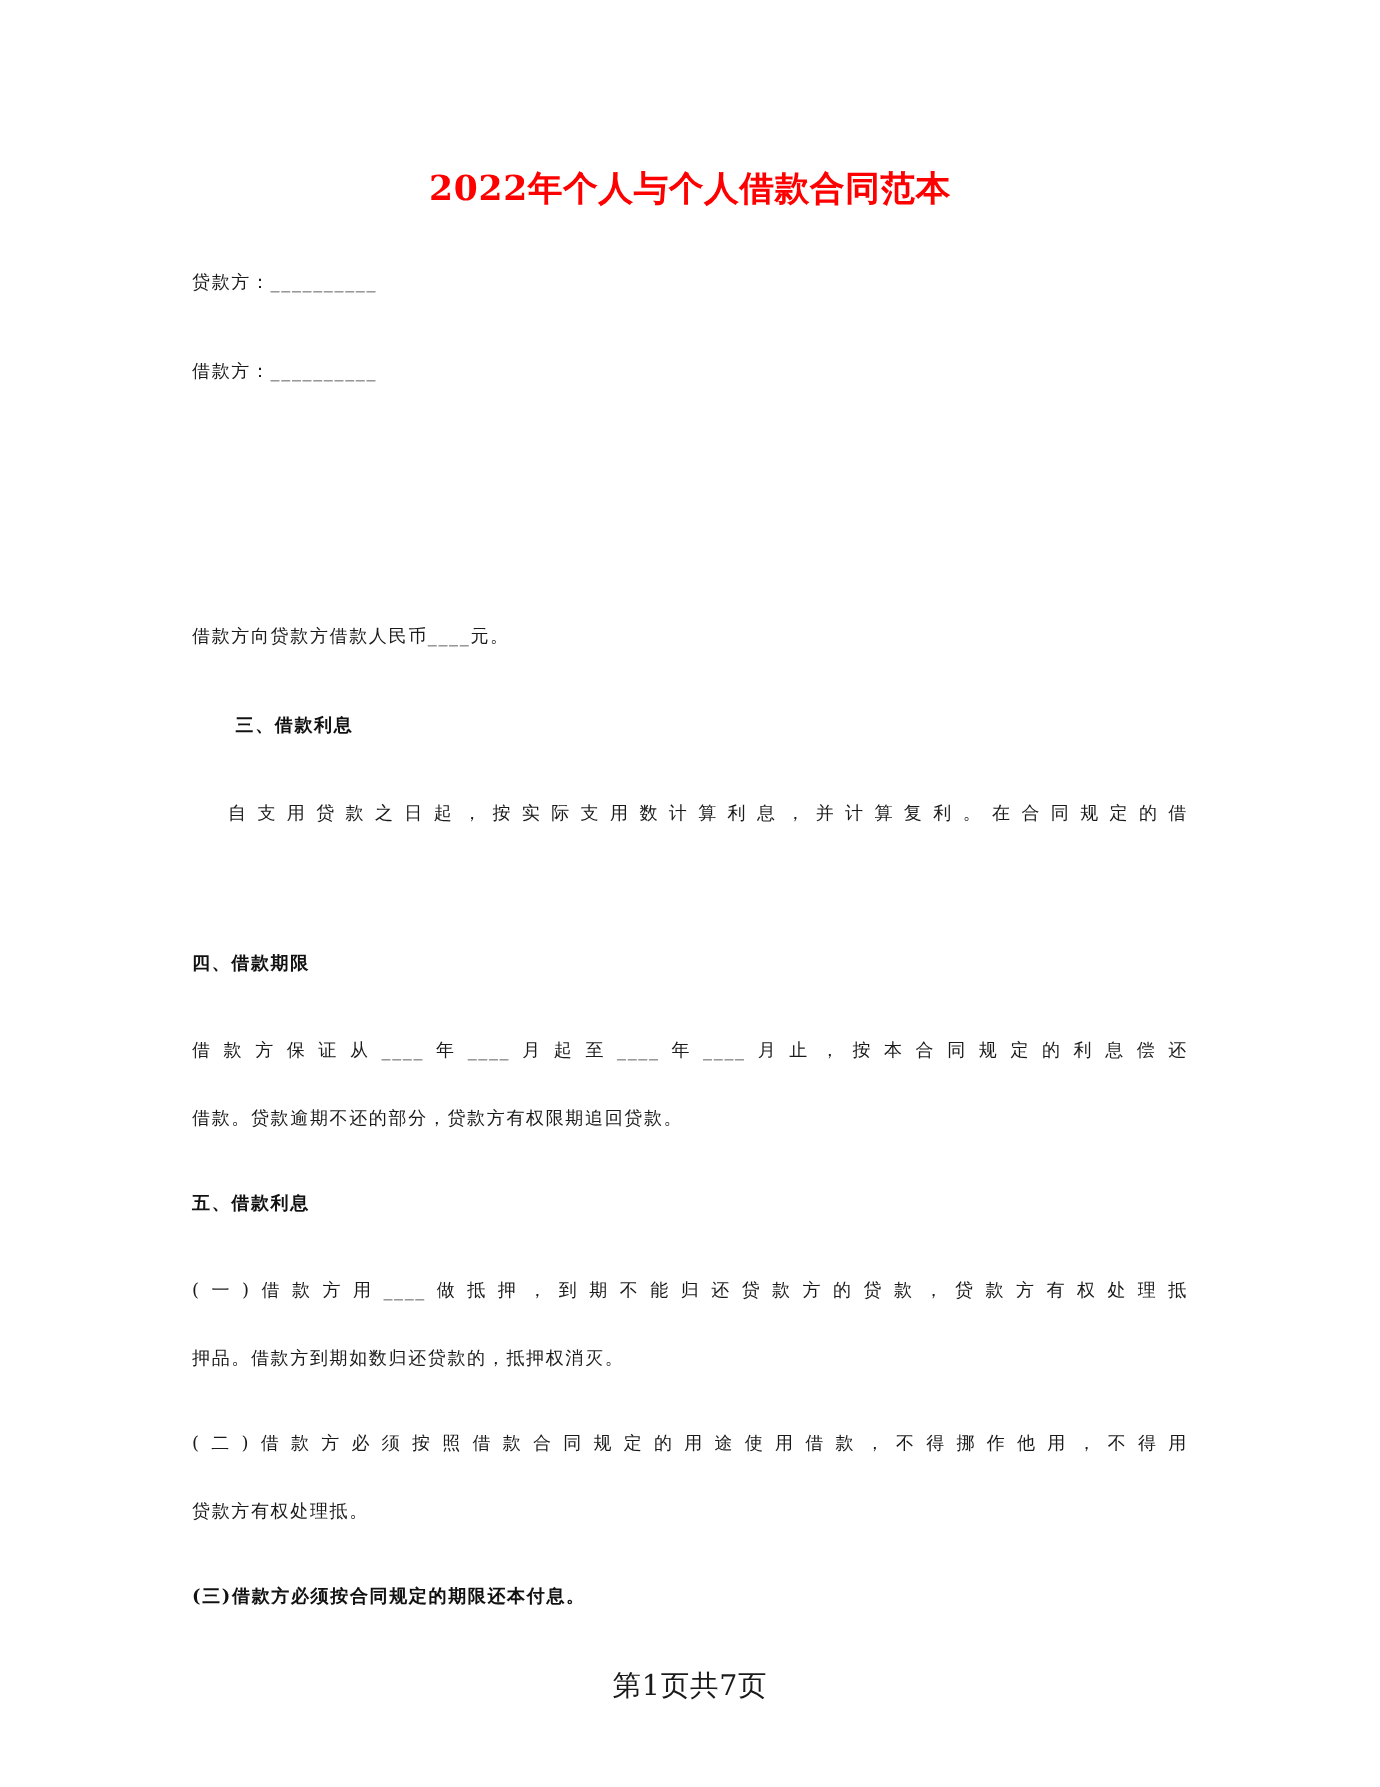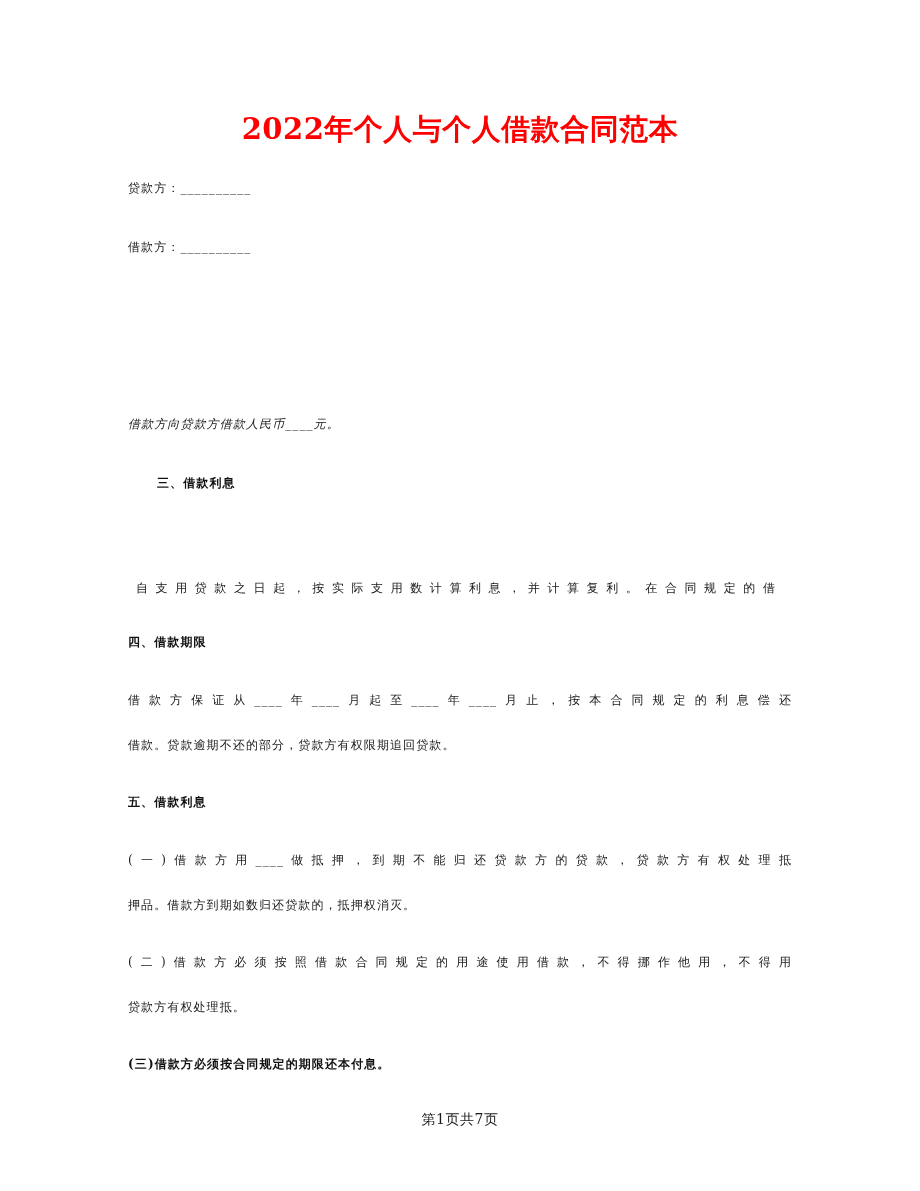--- a/index.html
+++ b/index.html
@@ -20,21 +20,21 @@
       left: 0; top: 0;
       width: 920px;
       height: 1191px;
     }
     .title {
       position: absolute;
       left: 0;
       width: 920px;
       top: 110px;
       text-align: center;
-      font-size: 29px;
+      font-size: 23px;
       font-weight: bold;
       color: #ff0000;
       letter-spacing: 0.5px;
     }
     .line {
       position: absolute;
       left: 128px;
       width: 670px;
       font-size: 12px;
       line-height: 24px;
@@ -48,21 +48,21 @@
     .justify {
       text-align: justify;
       text-align-last: justify;
     }
     .footer {
       position: absolute;
       left: 0;
       width: 920px;
       top: 1111px;
       text-align: center;
-      font-size: 14px;
+      font-size: 19px;
       color: #1a1a1a;
       letter-spacing: 0.5px;
     }
   </style>
 </head>
 <body>
 
 <div class="page">
 
   <div class="title">2022年个人与个人借款合同范本</div>
@@ -70,25 +70,25 @@
   <div class="line" style="top:176px;">
     <span>贷款方：</span><span>__________</span>
   </div>
 
   <div class="line" style="top:235px;">
     <span>借款方：</span><span>__________</span>
   </div>
 
 
 
-  <div class="line" style="top:412px;font-style:italic;">借款方向贷款方借款人民币____元。</div>
+  <div class="line" style="top:412px;">借款方向贷款方借款人民币____元。</div>
 
   <div class="line heading" style="top:471px;margin-left:29px;">三、借款利息</div>
 
-  <div class="line justify" style="top:530px; left:112px; width:664px; text-indent:2em;margin-top:46px;">自支用贷款之日起，按实际支用数计算利息，并计算复利。在合同规定的借</div>
+  <div class="line justify" style="top:530px; left:128px; width:664px; text-indent:2em;">自支用贷款之日起，按实际支用数计算利息，并计算复利。在合同规定的借</div>
 
   <div class="line heading" style="top:630px;">四、借款期限</div>
 
   <div class="line justify" style="top:688px; left:128px; width:664px;">借款方保证从____年____月起至____年____月止，按本合同规定的利息偿还</div>
   <div class="line" style="top:733px;">借款。贷款逾期不还的部分，贷款方有权限期追回贷款。</div>
 
   <div class="line heading" style="top:790px;">五、借款利息</div>
 
   <div class="line justify" style="top:848px; left:128px; width:664px;">(一)借款方用____做抵押，到期不能归还贷款方的贷款，贷款方有权处理抵</div>
   <div class="line" style="top:893px;">押品。借款方到期如数归还贷款的，抵押权消灭。</div>

